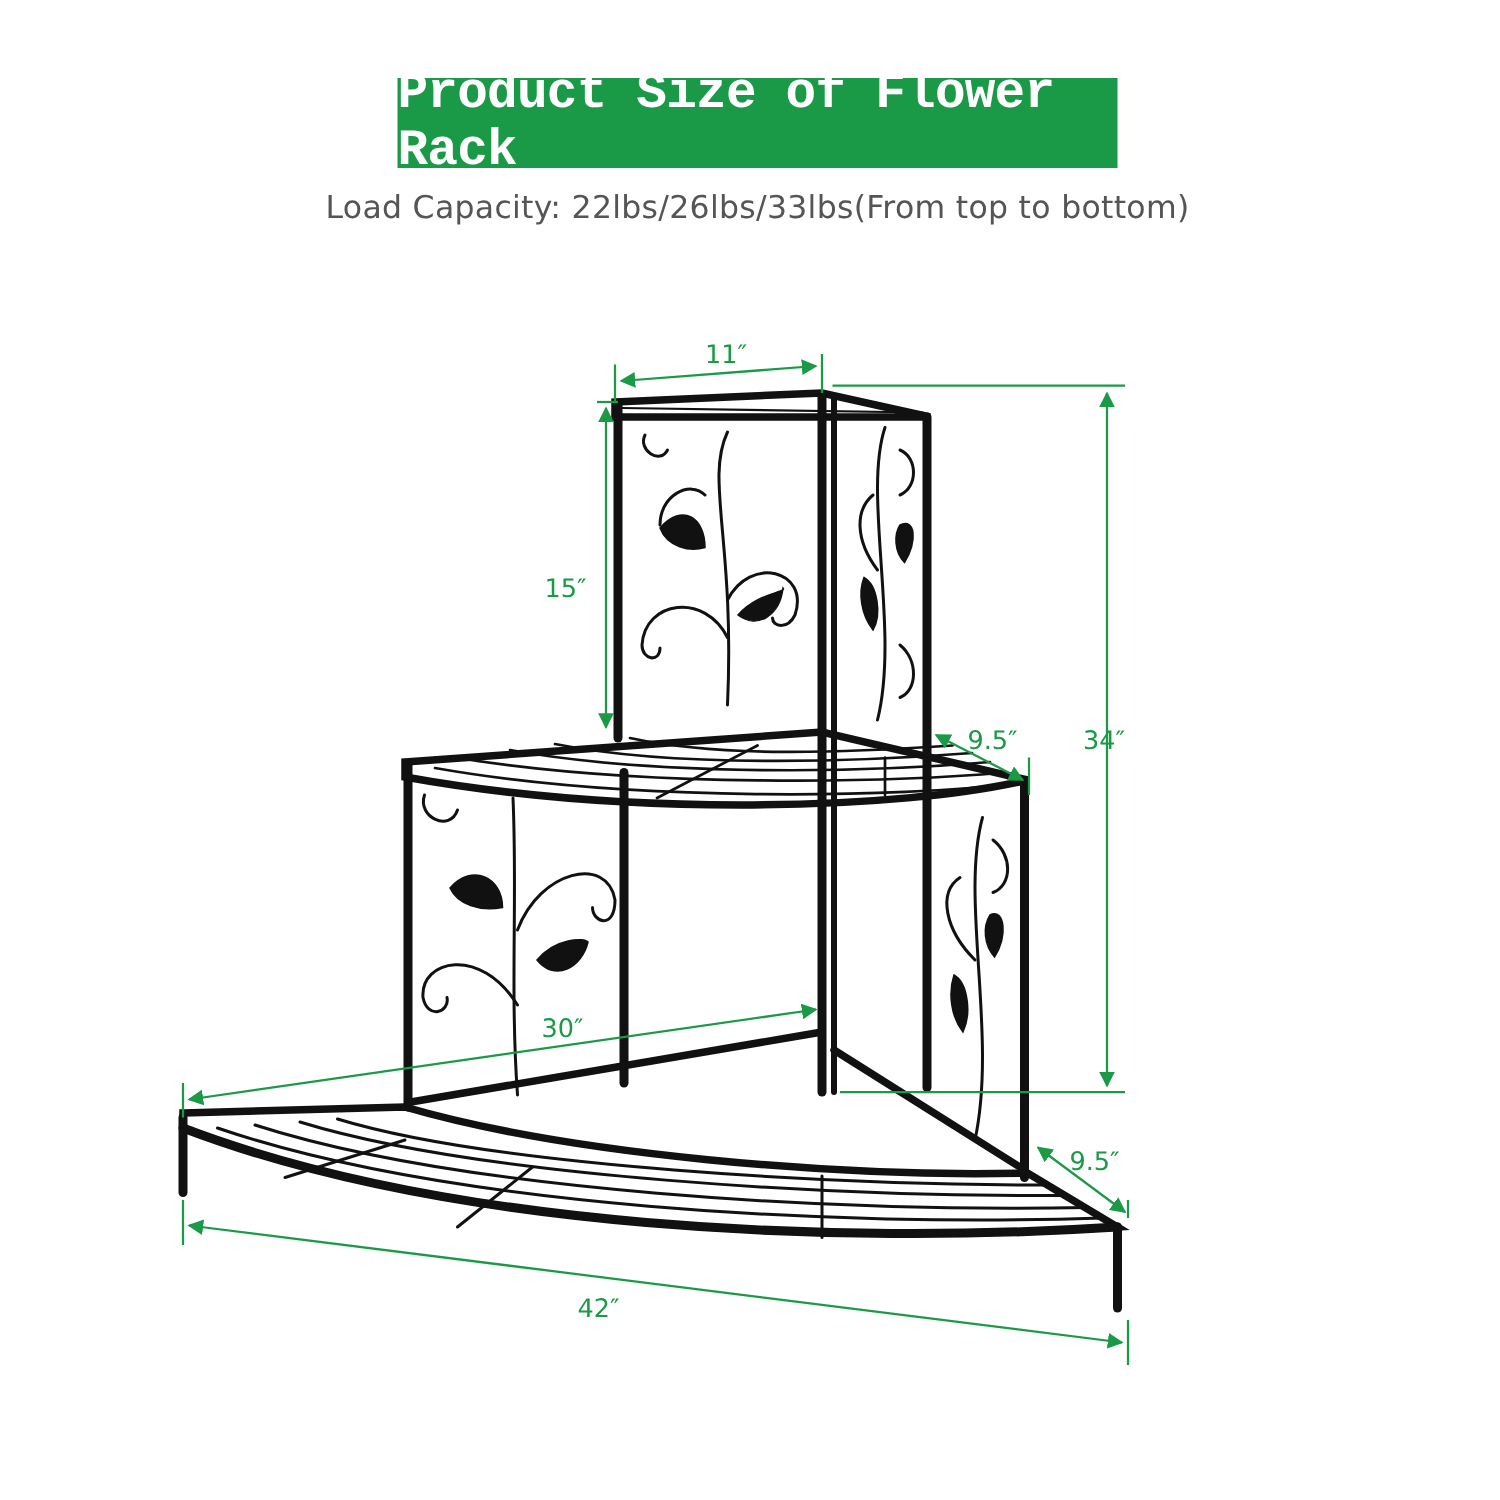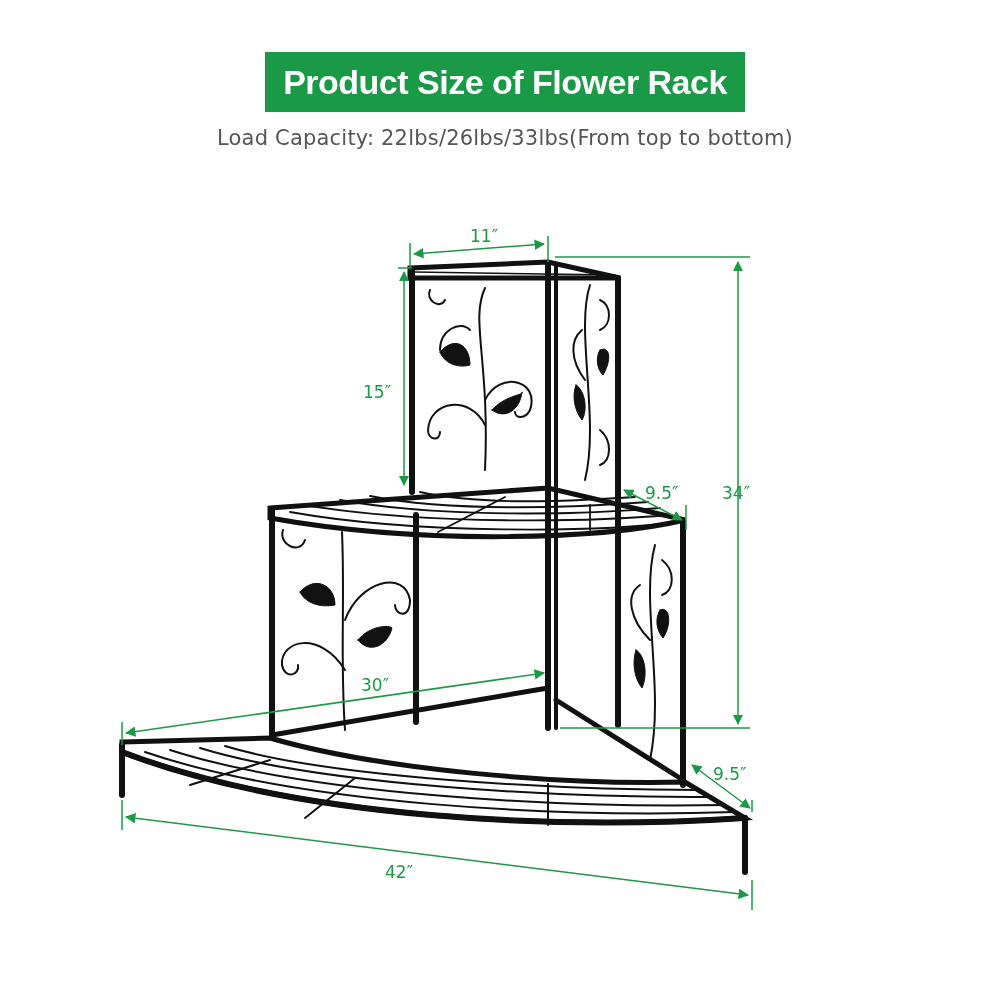--- a/index.html
+++ b/index.html
@@ -1,20 +1,20 @@
 <!DOCTYPE html>
 <html><head>
   <meta charset="utf-8">
   <style>
     html, body { margin: 0; padding: 0; background: #ffffff; }
     body { width: 1000px; height: 1000px; position: relative; overflow: hidden; font-family: "DejaVu Sans", sans-serif; }
     .banner {
       position: absolute; left: 265px; top: 52px; width: 480px; height: 60px;
       background: #1a9a47; color: #ffffff; display: flex; align-items: center; justify-content: center;
-      font-family: Liberation Sans, sans-serif; font-weight: bold; font-size: 34px; letter-spacing: -0.5px;
+      font-family: Liberation Mono, monospace; font-weight: bold; font-size: 34px; letter-spacing: -0.5px;
     }
     .subtitle {
       position: absolute; left: 0; top: 126px; width: 1010px; text-align: center;
       color: #555555; font-family: "DejaVu Sans", sans-serif; font-size: 21px; letter-spacing: 0.2px;
     }
     svg.drawing { position: absolute; left: 0; top: 0; width: 1000px; height: 1000px; }
     .dim-label { font-family: "DejaVu Sans", sans-serif; font-size: 17px; fill: #1a9a47; }
   </style>
 </head>
 <body>

